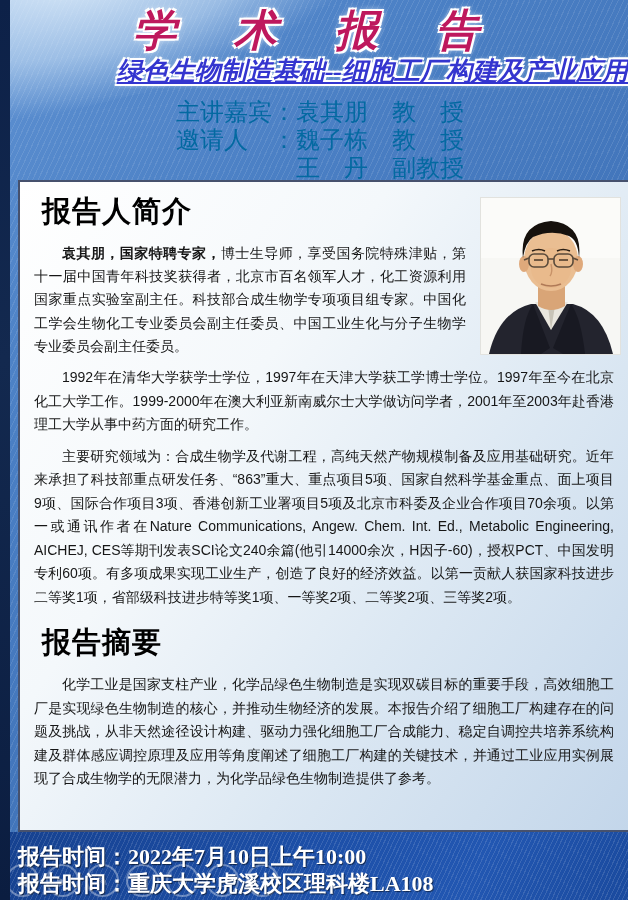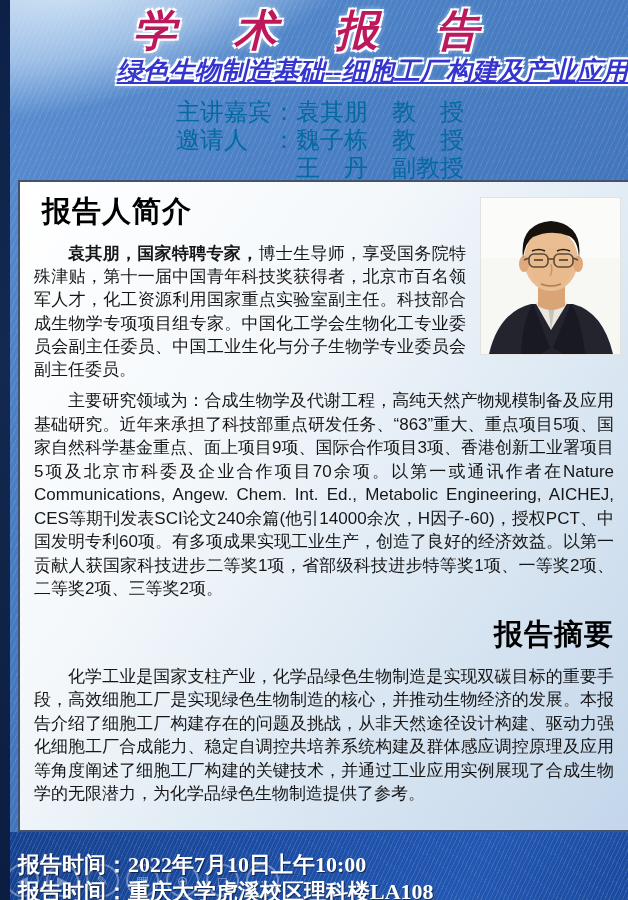--- a/index.html
+++ b/index.html
@@ -49,21 +49,21 @@
   .content-box{
     position:absolute;left:18px;top:180px;right:-4px;bottom:68px;
     border:2px solid #46516d;box-sizing:border-box;
     background:linear-gradient(125deg,#ffffff 0%,#f4f8fb 35%,#dce8f3 65%,#c3d6ea 100%);
     padding:6px 16px 0 14px;z-index:4;
   }
   .section-heading{
     font-size:29px;font-weight:bold;color:#000;margin:4px 0 10px 8px;letter-spacing:1px;
   }
   .content-box p{
-    font-size:17px;line-height:23.5px;color:#161616;margin:0 0 8px 0;
+    font-size:14px;line-height:23.5px;color:#161616;margin:0 0 8px 0;
     text-indent:2em;text-align:justify;
   }
   .content-box p.bio-lead-para{margin-right:148px;line-height:23.2px;}
   .bold{font-weight:bold;}
   .abstract-para{line-height:22px;}
   .speaker-photo{
     position:absolute;top:16px;right:10px;width:139px;height:156px;
     background:#f8f8f6;box-shadow:0 0 0 1px #e2e2de;
   }
   
@@ -75,21 +75,21 @@
   .footer .hatch{
     position:absolute;inset:0;
     background:repeating-linear-gradient(115deg,rgba(255,255,255,0.12) 0 1px,rgba(255,255,255,0) 1px 4px);
   }
   .footer-line{
     position:relative;z-index:2;margin-left:18px;
     font-family:"Liberation Serif","DejaVu Serif",serif;
     font-size:22px;font-weight:bold;color:#ffffff;line-height:27px;
     text-shadow:1px 1px 1px rgba(0,0,0,0.55);white-space:nowrap;
   }
-  .footer-line.first{padding-top:19px;}
+  .footer-line.first{padding-top:11px;}
   .nav-controls{
     position:absolute;left:6px;top:32px;z-index:1;display:flex;gap:7px;
   }
   .nav-circle{
     width:33px;height:33px;border-radius:50%;
     border:2px solid rgba(255,255,255,0.35);box-sizing:border-box;
     display:flex;align-items:center;justify-content:center;
     color:rgba(255,255,255,0.40);font-size:14px;line-height:1;
     font-family:"DejaVu Sans",sans-serif;
   }
@@ -147,24 +147,25 @@
       <path d="M70 66 Q72 74 69 78" stroke="#c89268" stroke-width="1.4" fill="none"></path>
       <path d="M60 86 Q70 90 80 86" stroke="#b07a57" stroke-width="1.6" fill="none"></path>
 
       <path d="M51 53 Q58 50 64 53" stroke="#2a1e14" stroke-width="1.6" fill="none"></path>
       <path d="M76 53 Q82 50 89 53" stroke="#2a1e14" stroke-width="1.6" fill="none"></path>
     </svg>
   </div>
 
   <p class="bio-lead-para"><span class="bold">袁其朋，国家特聘专家，</span><span>博士生导师，享受国务院特殊津贴，第十一届中国青年科技奖获得者，北京市百名领军人才，化工资源利用国家重点实验室副主任。科技部合成生物学专项项目组专家。中国化工学会生物化工专业委员会副主任委员、中国工业生化与分子生物学专业委员会副主任委员。</span></p>
 
+  <p>1992年在清华大学获学士学位，1997年在天津大学获工学博士学位。1997年至今在北京化工大学工作。1999-2000年在澳大利亚新南威尔士大学做访问学者，2001年至2003年赴香港理工大学从事中药方面的研究工作。</p>
 
   <p>主要研究领域为：合成生物学及代谢工程，高纯天然产物规模制备及应用基础研究。近年来承担了科技部重点研发任务、“863”重大、重点项目5项、国家自然科学基金重点、面上项目9项、国际合作项目3项、香港创新工业署项目5项及北京市科委及企业合作项目70余项。以第一或通讯作者在Nature Communications, Angew. Chem. Int. Ed., Metabolic Engineering, AICHEJ, CES等期刊发表SCI论文240余篇(他引14000余次，H因子-60)，授权PCT、中国发明专利60项。有多项成果实现工业生产，创造了良好的经济效益。以第一贡献人获国家科技进步二等奖1项，省部级科技进步特等奖1项、一等奖2项、二等奖2项、三等奖2项。</p>
 
-  <div class="section-heading" style="margin-top:14px;text-align:right;">报告摘要</div>
+  <div class="section-heading" style="margin-top:14px;">报告摘要</div>
 
   <p class="abstract-para">化学工业是国家支柱产业，化学品绿色生物制造是实现双碳目标的重要手段，高效细胞工厂是实现绿色生物制造的核心，并推动生物经济的发展。本报告介绍了细胞工厂构建存在的问题及挑战，从非天然途径设计构建、驱动力强化细胞工厂合成能力、稳定自调控共培养系统构建及群体感应调控原理及应用等角度阐述了细胞工厂构建的关键技术，并通过工业应用实例展现了合成生物学的无限潜力，为化学品绿色生物制造提供了参考。</p>
 </div>
 
 <div class="footer">
   <div class="hatch"></div>
   <div class="nav-controls">
     <div class="nav-circle">
         <span>◀</span>
       </div>

